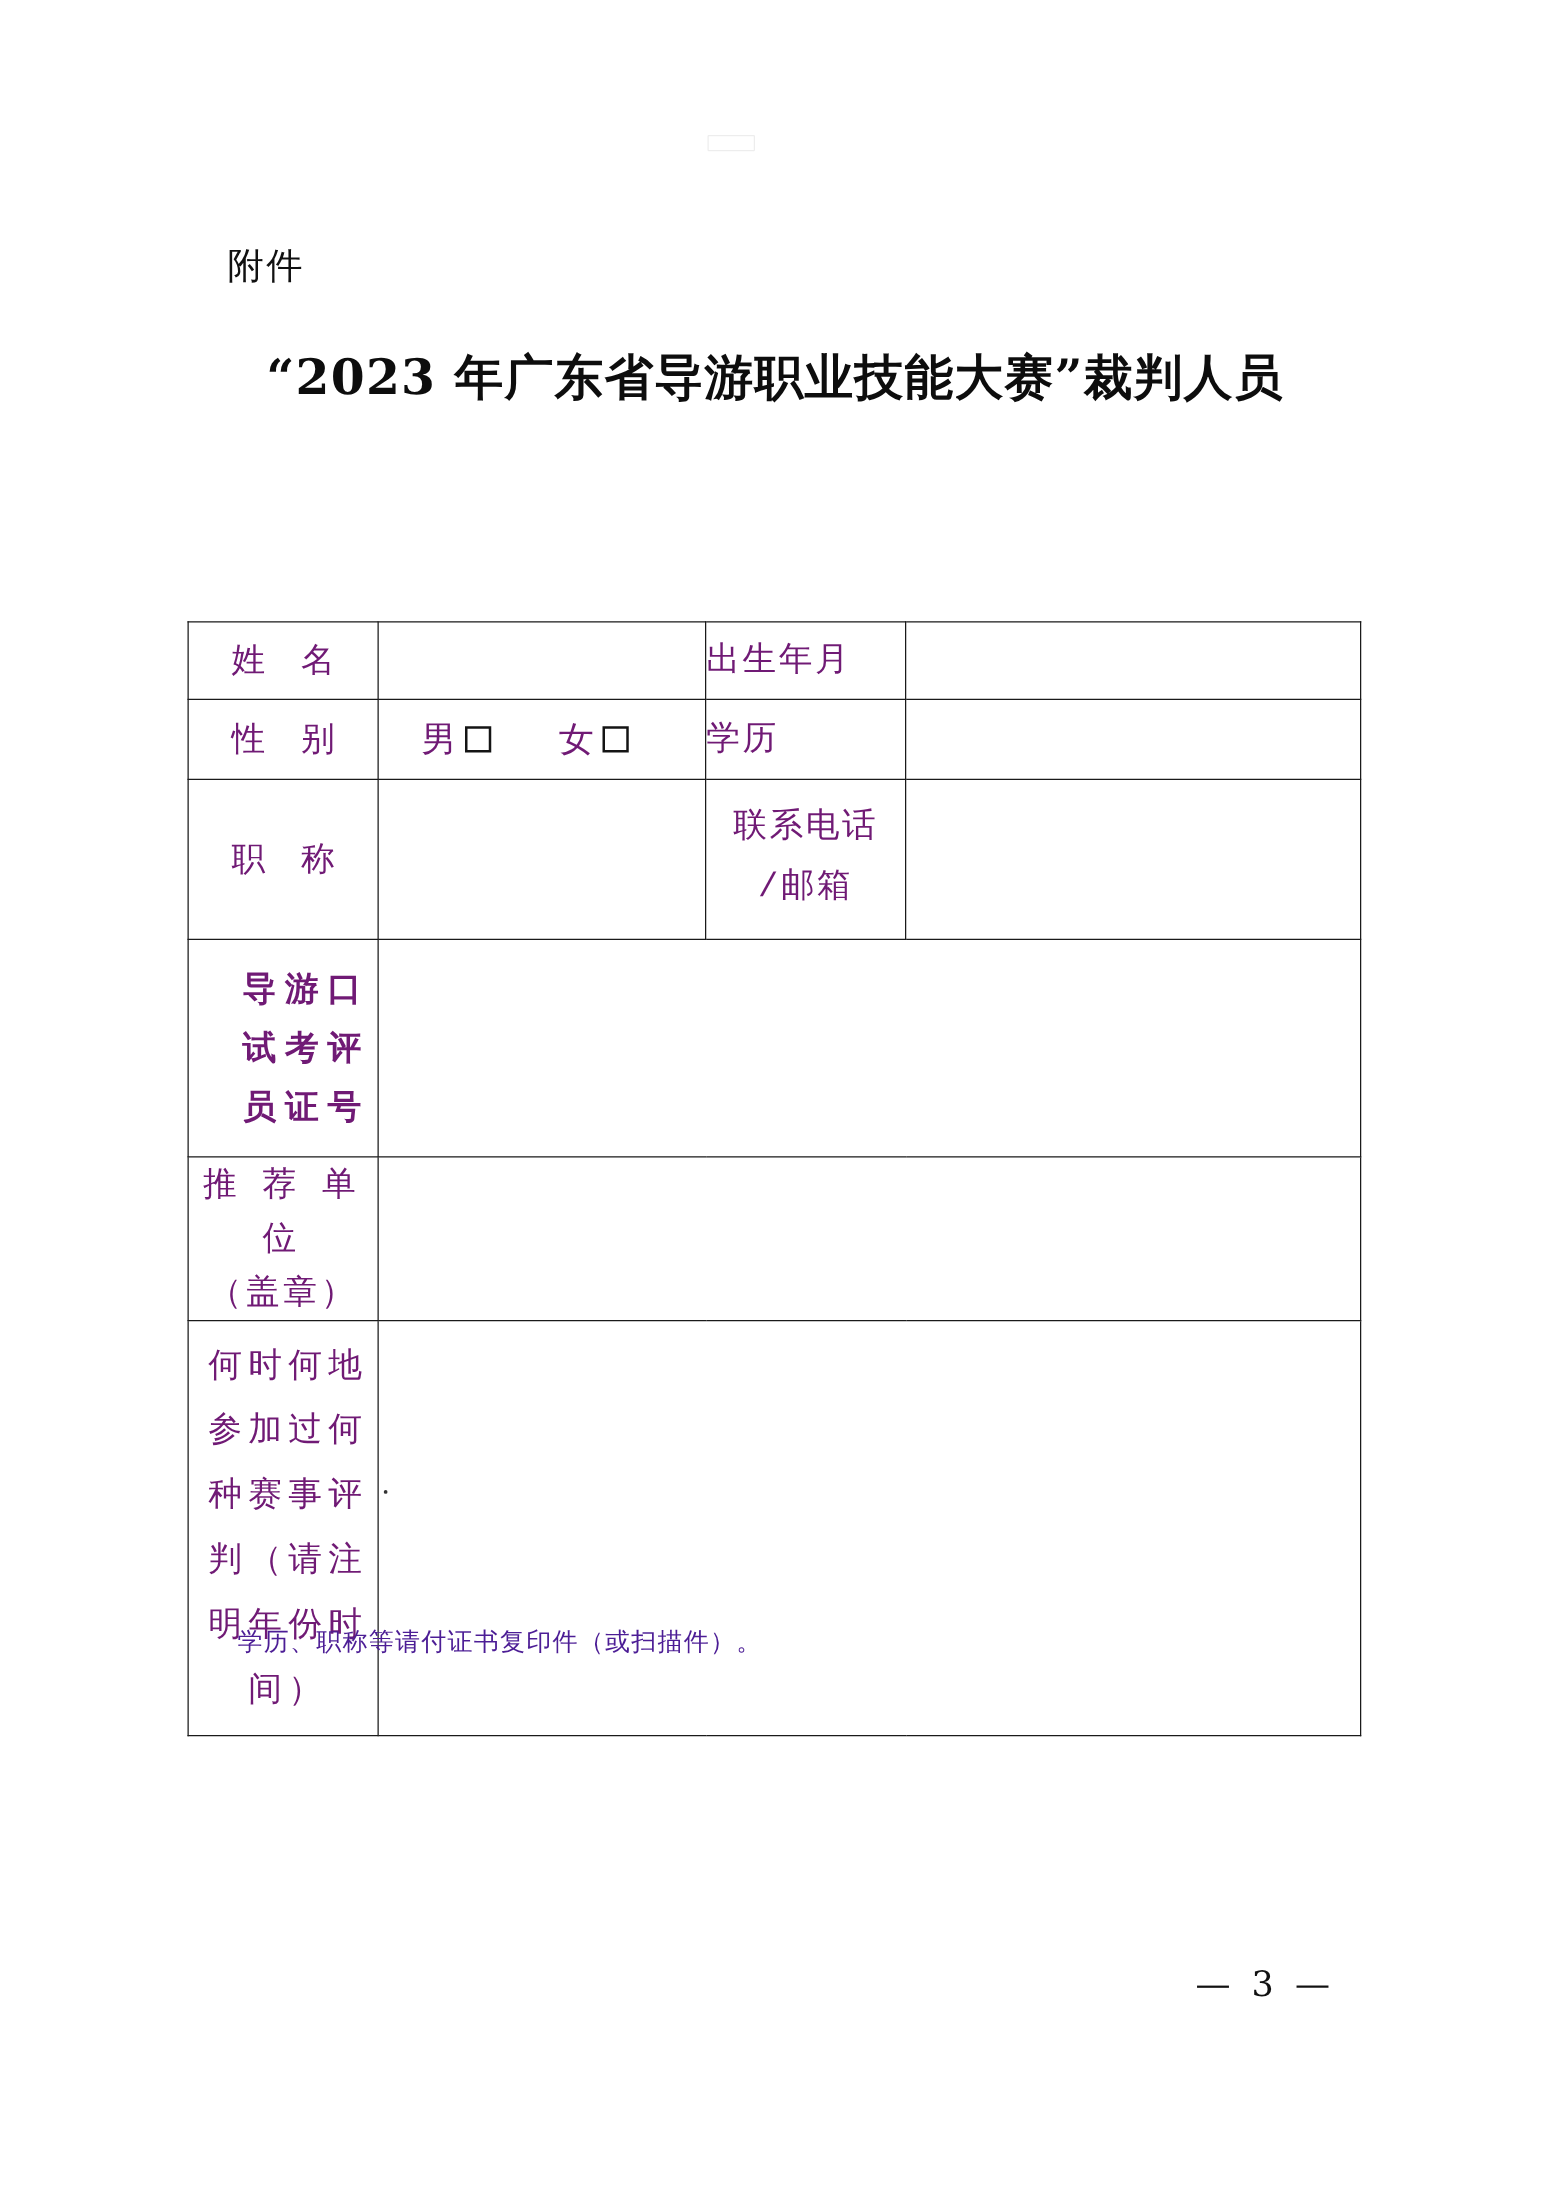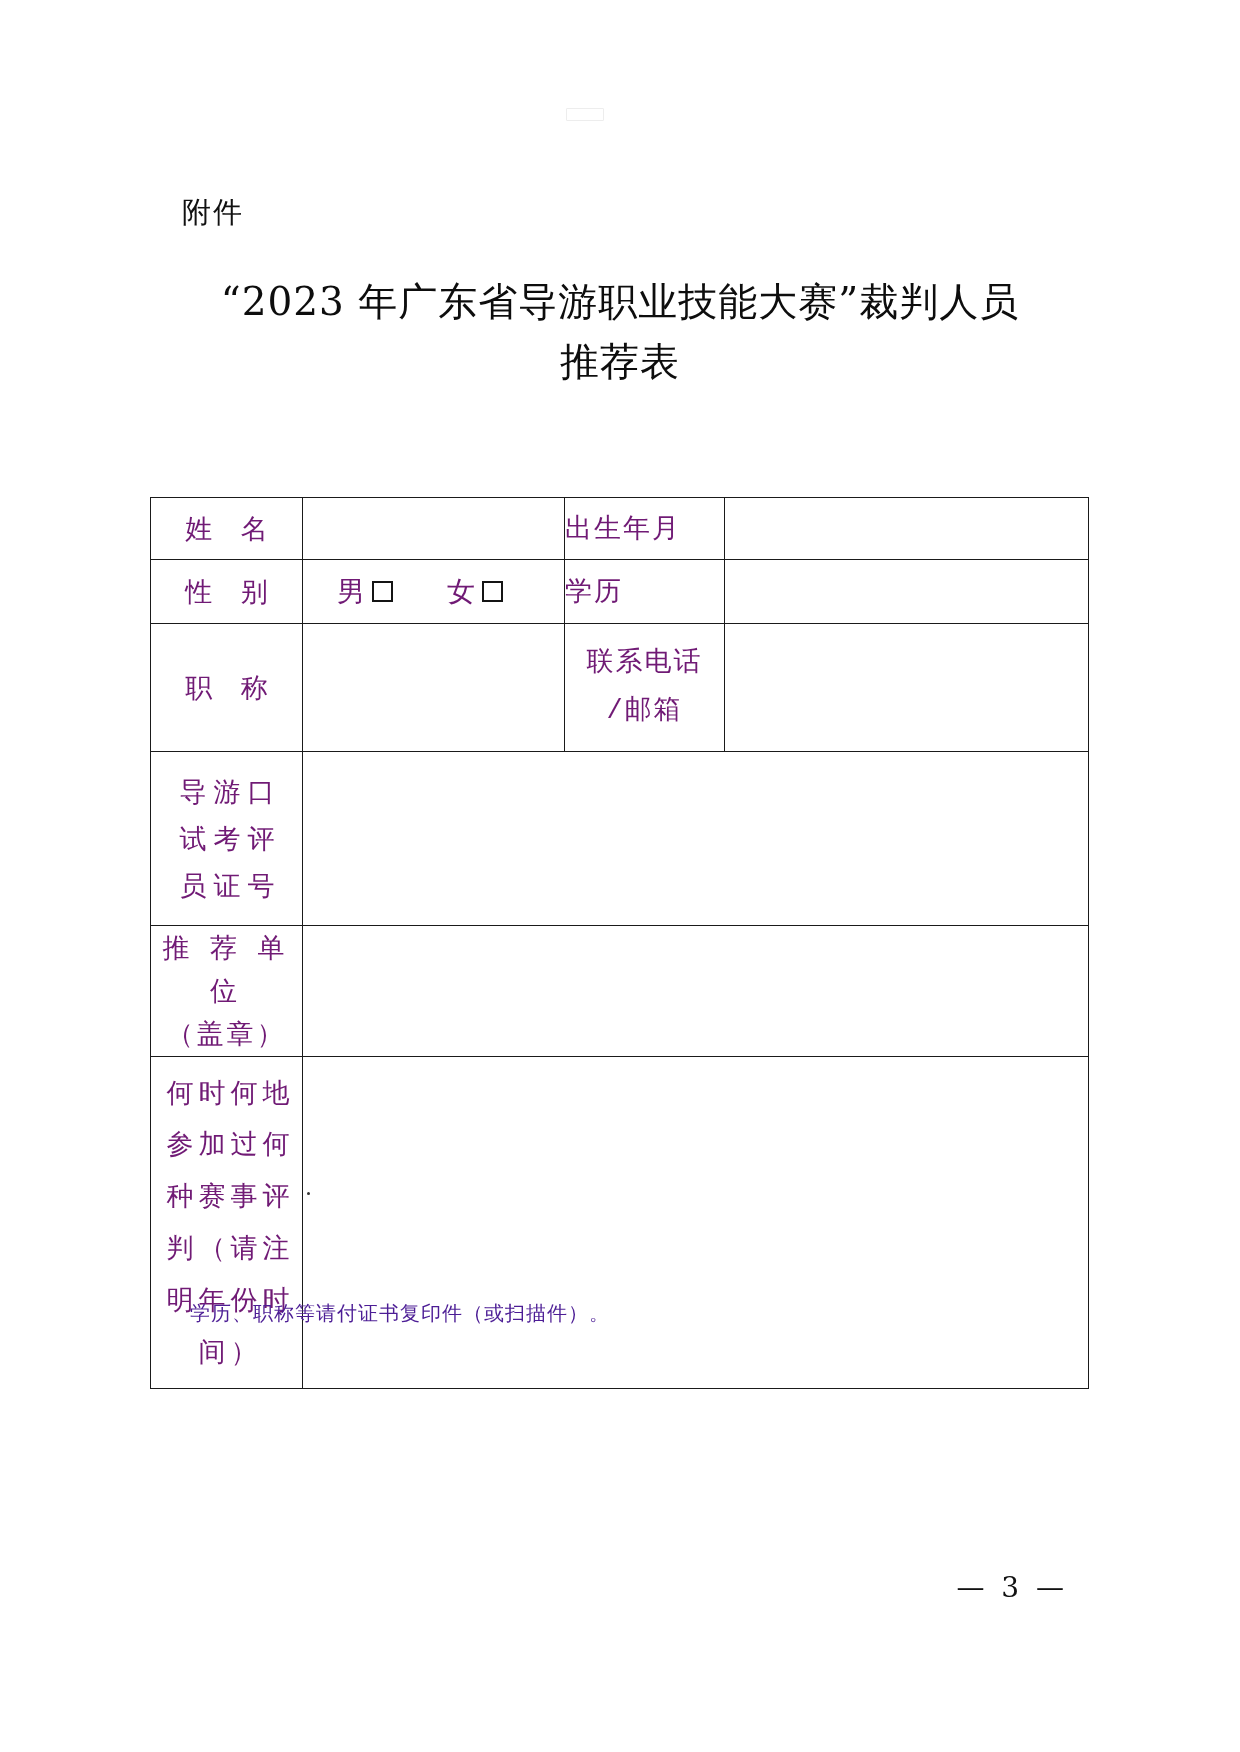--- a/index.html
+++ b/index.html
@@ -42,21 +42,21 @@
     font-family: "DejaVu Serif", "Liberation Serif", serif;
     color: #111;
   }
   .doc-title {
     position: absolute;
     left: 150px;
     top: 272px;
     width: 940px;
     text-align: center;
     font-size: 39px;
-    font-weight: normal;
+    font-weight: bold;
     line-height: 1.55;
     letter-spacing: 1px;
     color: #0d0d0d;
     font-family: "DejaVu Serif", "Liberation Serif", serif;
   }
   .doc-title .t-line2 {
     display: block;
   }
 
   
@@ -83,25 +83,26 @@
     line-height: 1.45;
   }
   .lbl-nosp {
     text-align: left;
     letter-spacing: 2px;
     font-size: 27px;
     line-height: 1.5;
     margin-left: 32px;
   }
   .lbl-tall {
-    text-align: center;
+    text-align: right;
     letter-spacing: 7px;
     padding: 8px 6px 8px 14px !important;
     font-size: 26px;
     line-height: 1.75;
+    font-weight: bold;
   }
   .lbl-block {
     text-align: center;
     font-size: 26px;
     line-height: 1.6;
     letter-spacing: 2px;
   }
   .cell-value {
     padding: 6px 14px !important;
     font-size: 27px;
@@ -171,21 +172,20 @@
 <body>
 
 <div class="page">
 
   <div class="scan-mark"></div>
 
   <div class="attachment-label">附件</div>
 
   <div class="doc-title">
     <span class="t-line1">“2023 年广东省导游职业技能大赛”裁判人员</span>
-    <span class="t-line2">推荐表</span>
   </div>
 
   <table class="form-table">
     <colgroup>
       <col style="width:152px">
       <col style="width:262px">
       <col style="width:160px">
       <col style="width:364px">
     </colgroup>
     <tbody>

